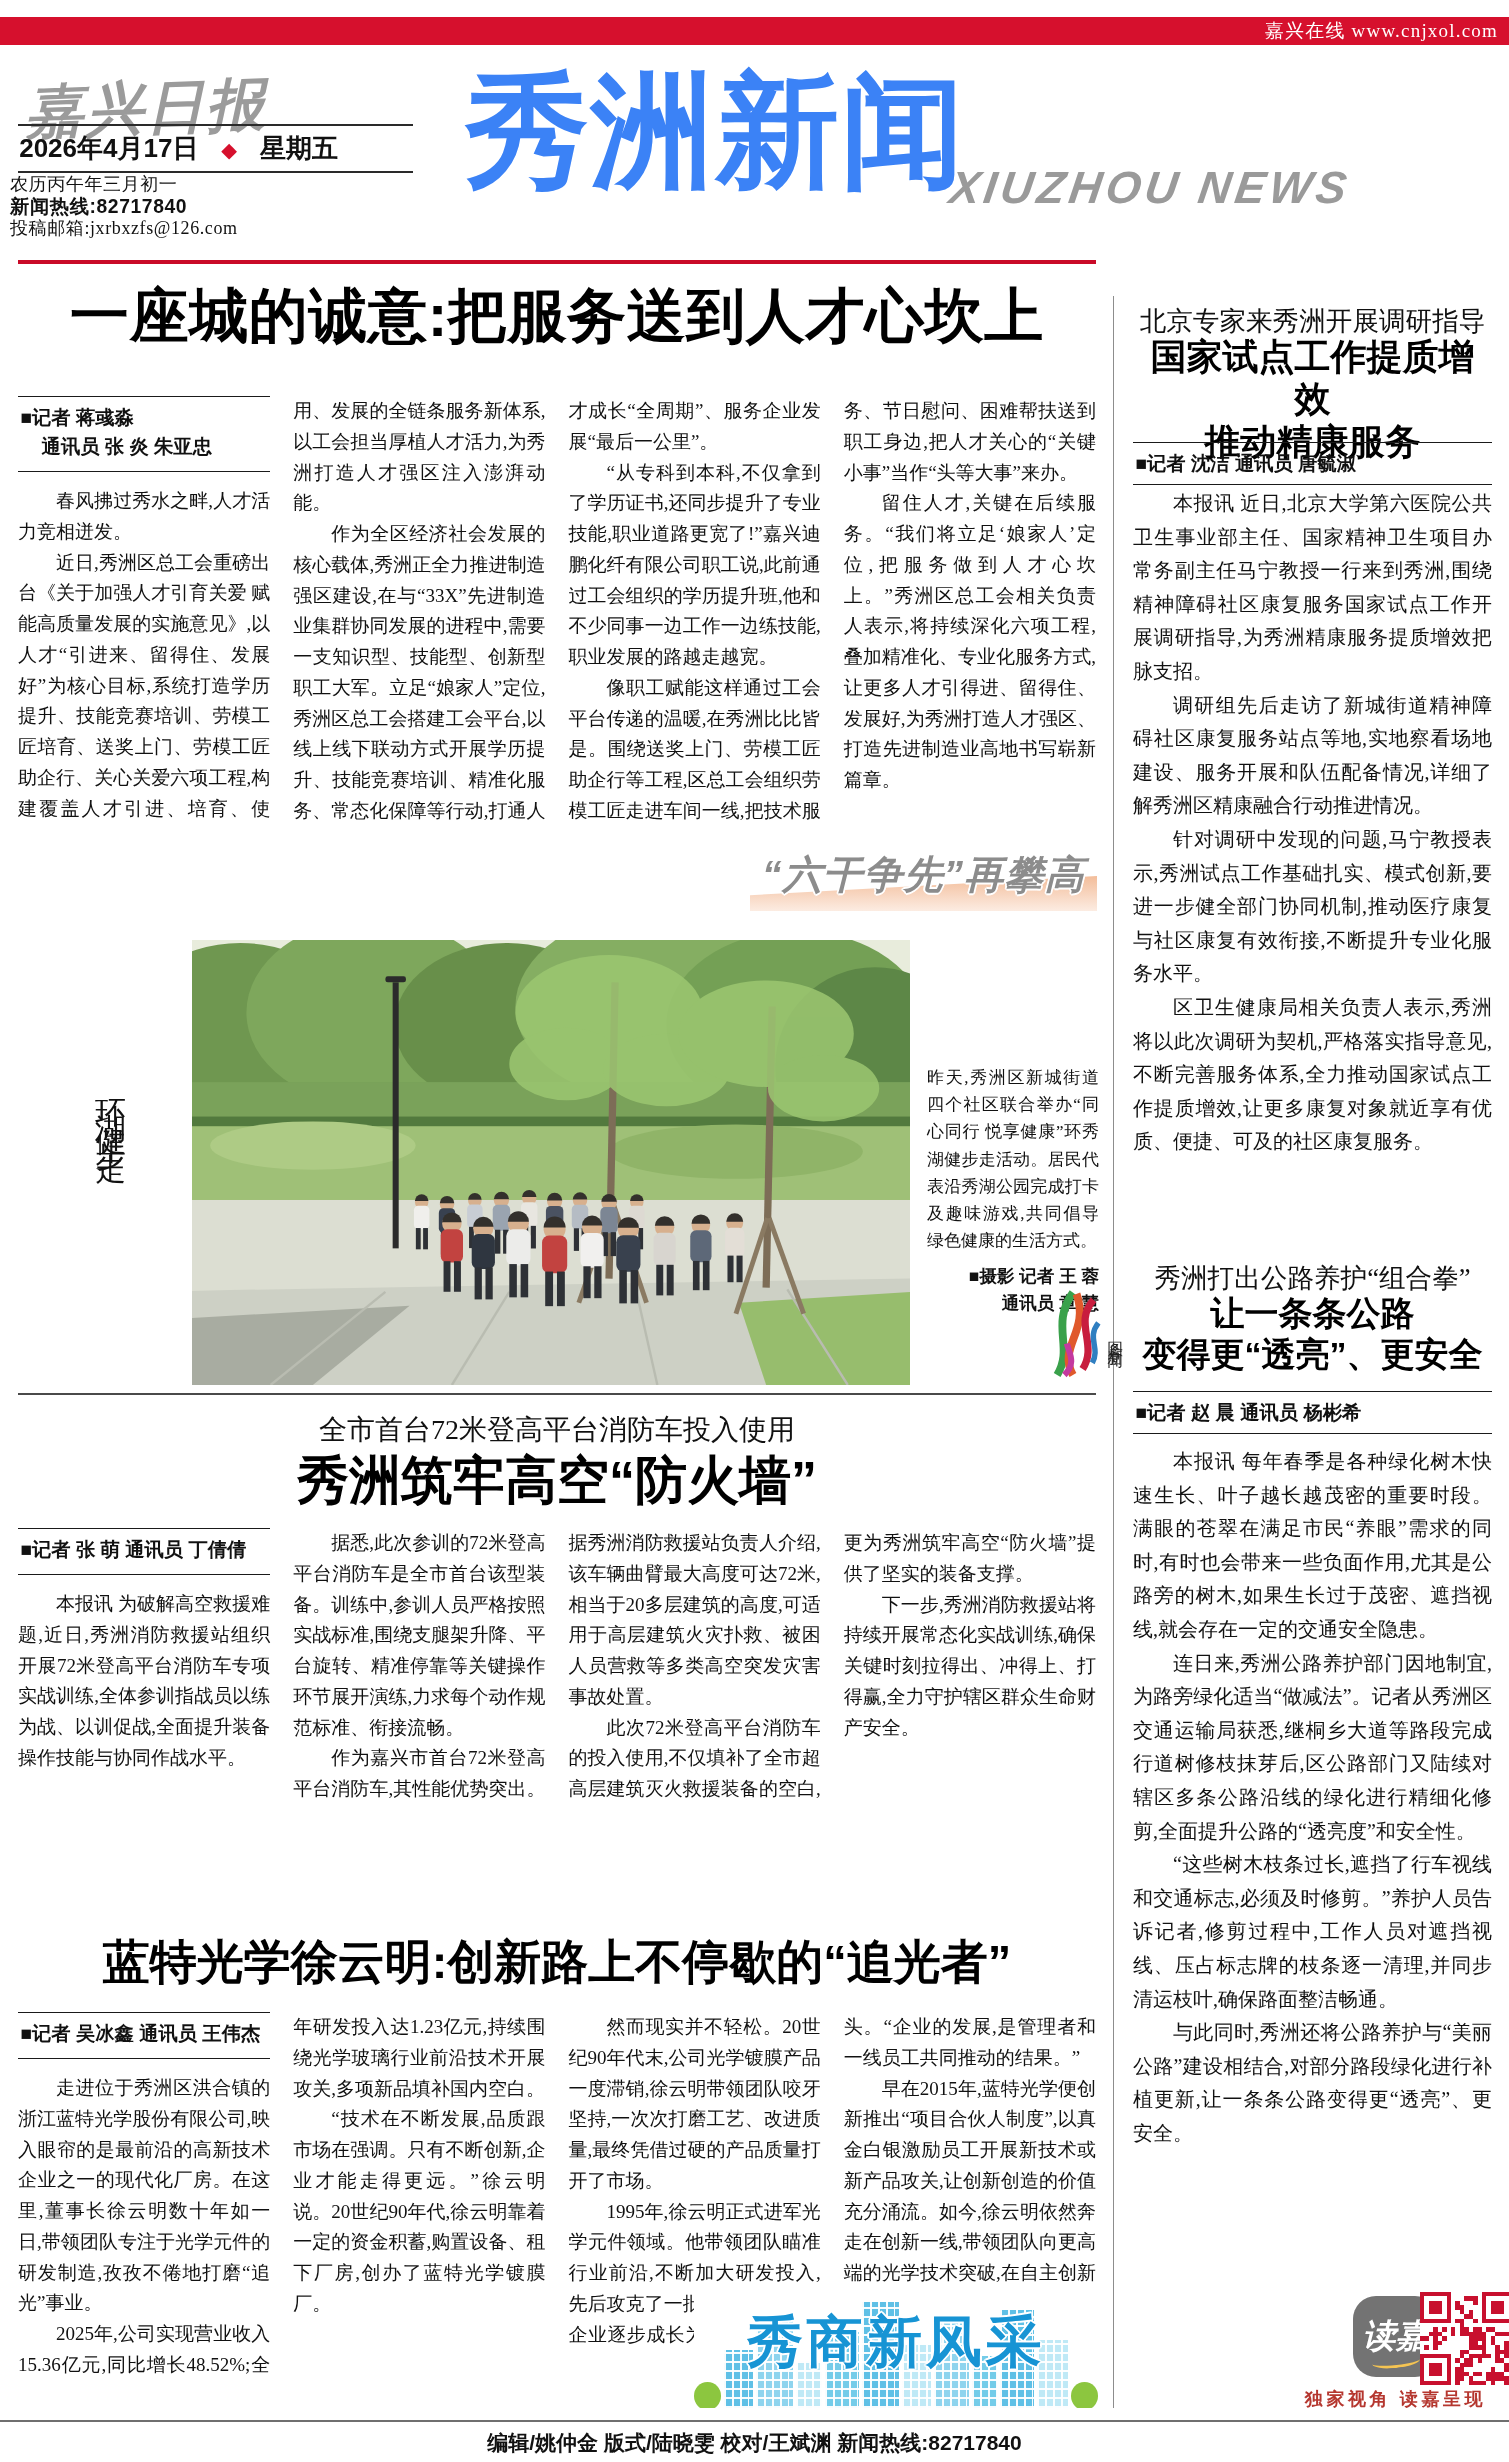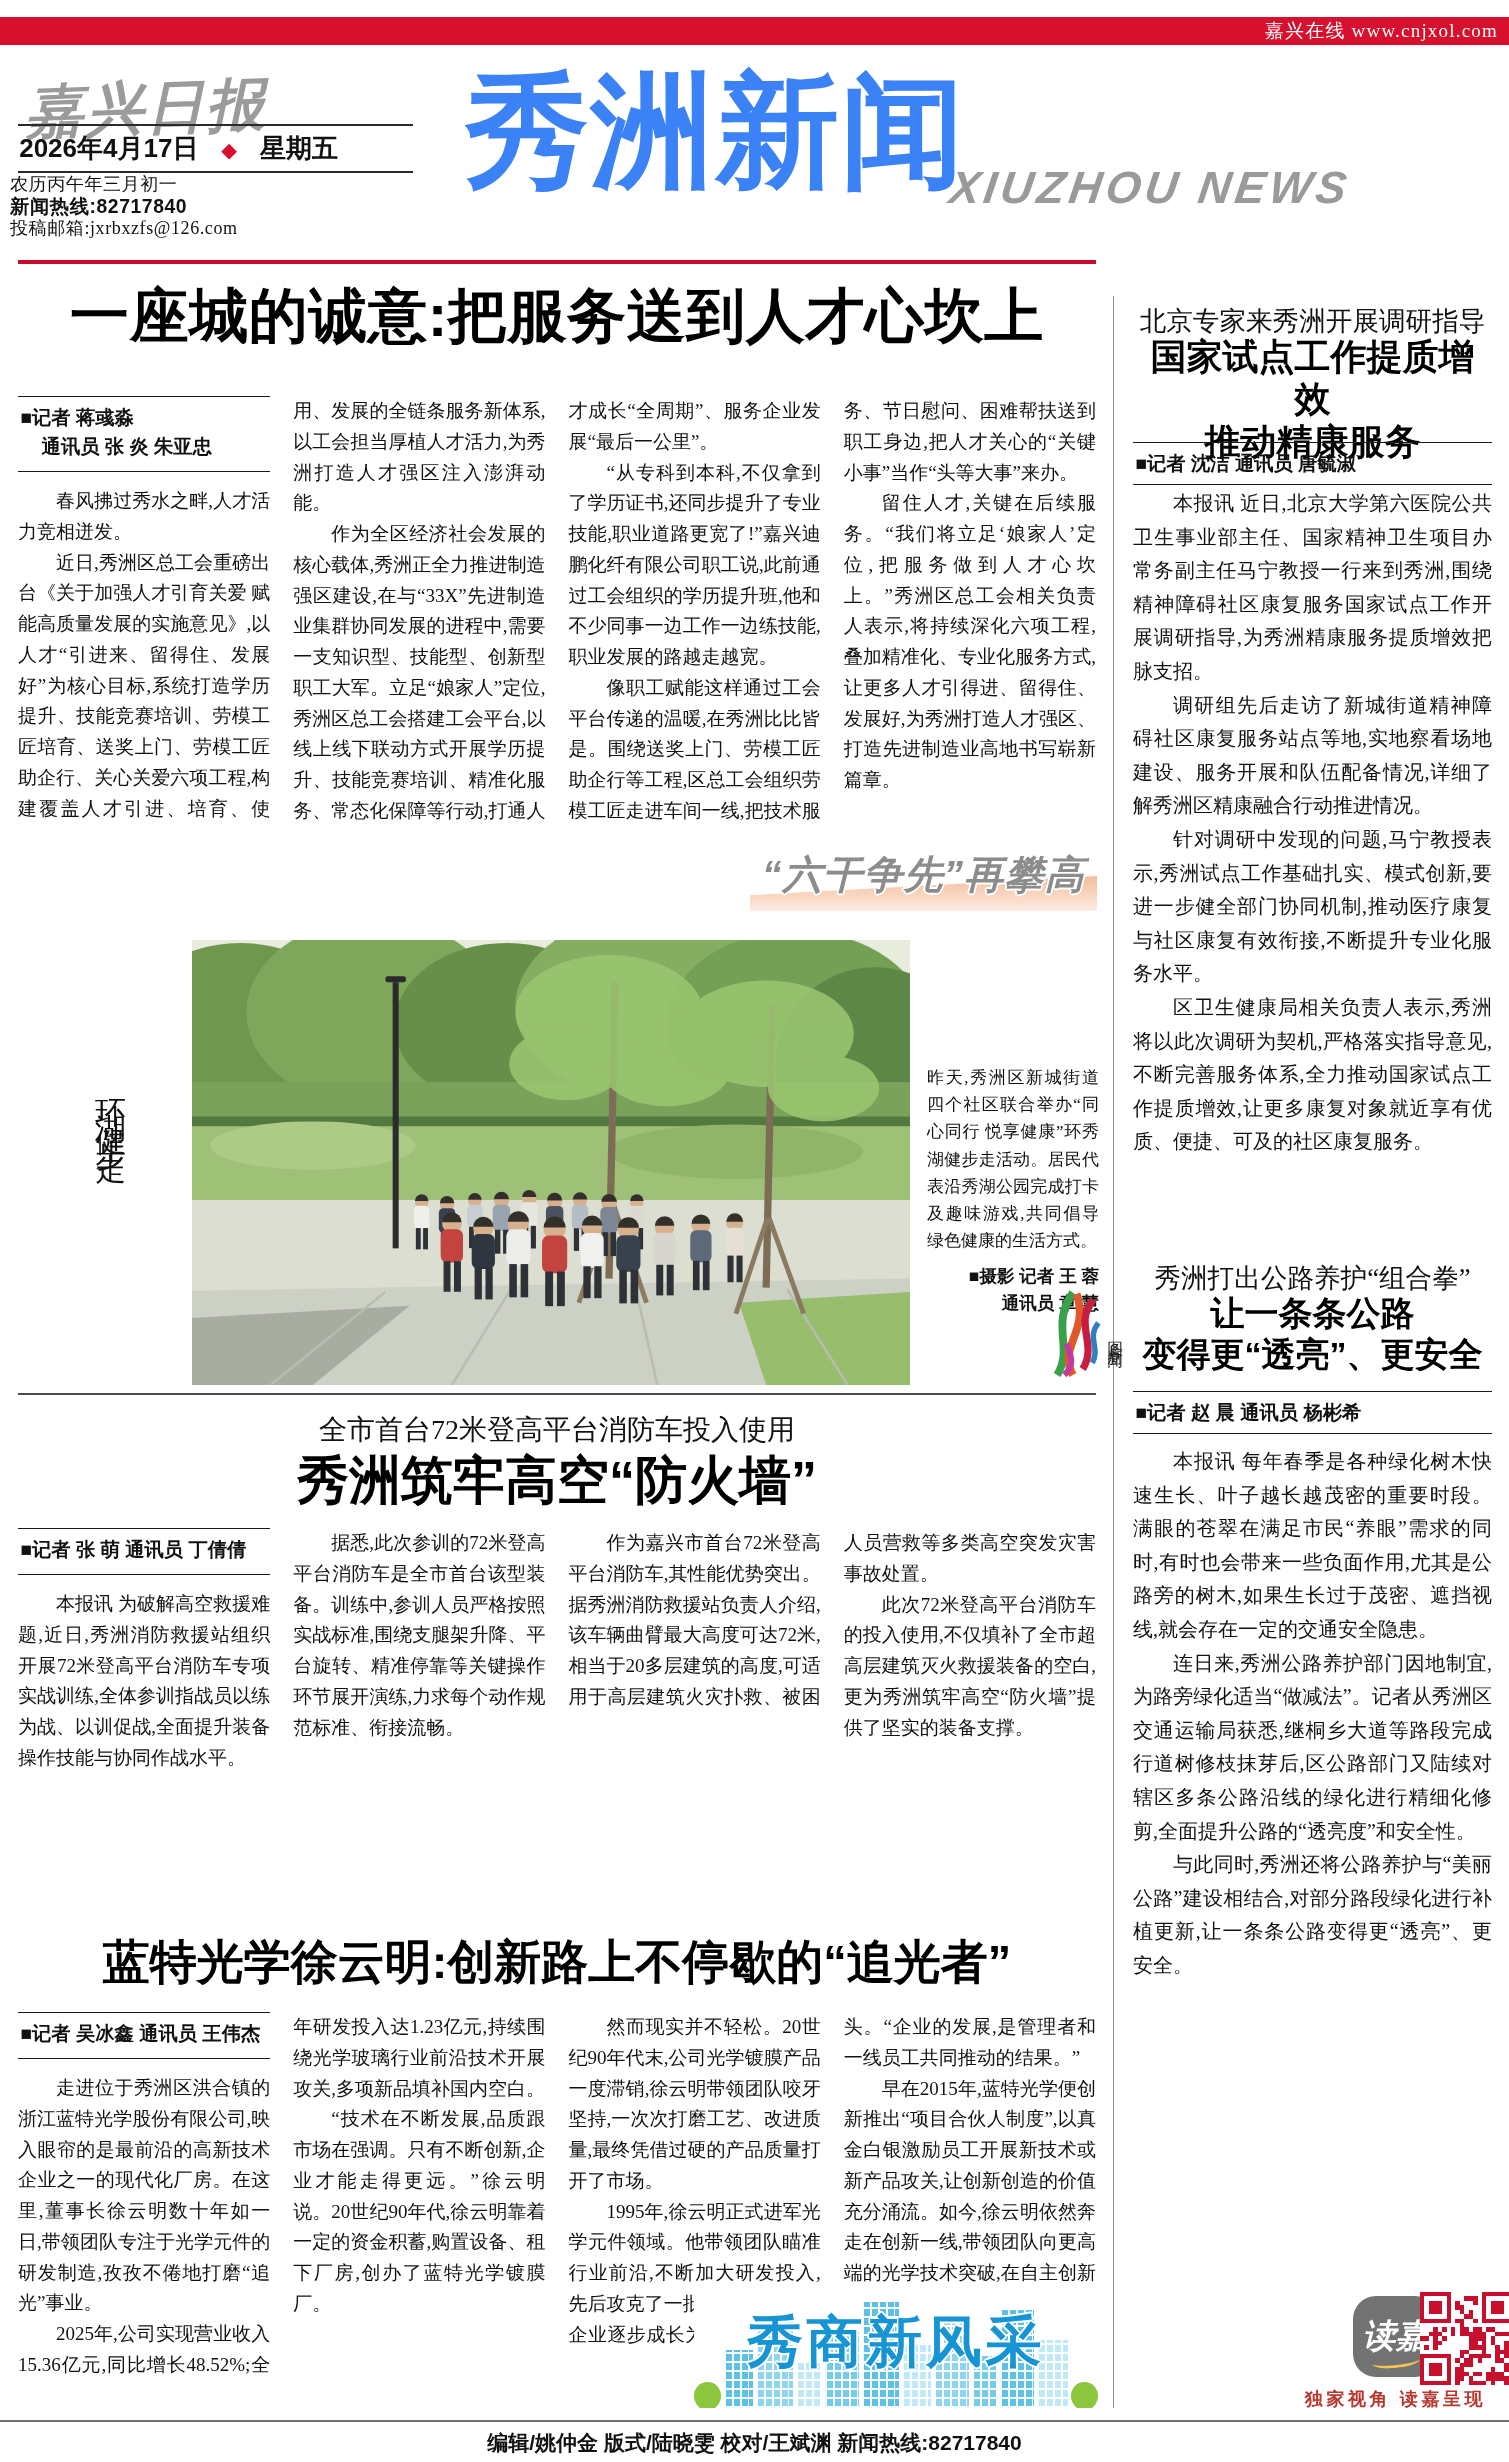--- a/index.html
+++ b/index.html
@@ -322,31 +322,33 @@
 
   <div class="abs rb-kicker kicker">秀洲打出公路养护“组合拳”</div>
   <div class="abs rb-title bigtitle hei">
     <div>让一条条公路</div>
     <div>变得更“透亮”、更安全</div>
   </div>
   <div class="abs rb-bybox bybox-r">■记者 赵 晨 通讯员 杨彬希</div>
   <div class="abs rbody" style="top:1445px;height:803px;">
     <p>本报讯 每年春季是各种绿化树木快速生长、叶子越长越茂密的重要时段。满眼的苍翠在满足市民“养眼”需求的同时,有时也会带来一些负面作用,尤其是公路旁的树木,如果生长过于茂密、遮挡视线,就会存在一定的交通安全隐患。</p>
     <p>连日来,秀洲公路养护部门因地制宜,为路旁绿化适当“做减法”。记者从秀洲区交通运输局获悉,继桐乡大道等路段完成行道树修枝抹芽后,区公路部门又陆续对辖区多条公路沿线的绿化进行精细化修剪,全面提升公路的“透亮度”和安全性。</p>
+    <p>“这些树木枝条过长,遮挡了行车视线和交通标志,必须及时修剪。”养护人员告诉记者,修剪过程中,工作人员对遮挡视线、压占标志牌的枝条逐一清理,并同步清运枝叶,确保路面整洁畅通。</p>
     <p>与此同时,秀洲还将公路养护与“美丽公路”建设相结合,对部分路段绿化进行补植更新,让一条条公路变得更“透亮”、更安全。</p>
   </div>
 
   <div class="abs fire-kicker kicker">全市首台72米登高平台消防车投入使用</div>
   <div class="abs fire-title bigtitle hei">秀洲筑牢高空“防火墙”</div>
   <div class="abs cols4" style="top:1528px;height:370px;">
     <div class="bybox">■记者 张 萌 通讯员 丁倩倩</div>
     <p>本报讯 为破解高空救援难题,近日,秀洲消防救援站组织开展72米登高平台消防车专项实战训练,全体参训指战员以练为战、以训促战,全面提升装备操作技能与协同作战水平。</p>
     <p>据悉,此次参训的72米登高平台消防车是全市首台该型装备。训练中,参训人员严格按照实战标准,围绕支腿架升降、平台旋转、精准停靠等关键操作环节展开演练,力求每个动作规范标准、衔接流畅。</p>
     <p>作为嘉兴市首台72米登高平台消防车,其性能优势突出。据秀洲消防救援站负责人介绍,该车辆曲臂最大高度可达72米,相当于20多层建筑的高度,可适用于高层建筑火灾扑救、被困人员营救等多类高空突发灾害事故处置。</p>
     <p>此次72米登高平台消防车的投入使用,不仅填补了全市超高层建筑灭火救援装备的空白,更为秀洲筑牢高空“防火墙”提供了坚实的装备支撑。</p>
+    <p>下一步,秀洲消防救援站将持续开展常态化实战训练,确保关键时刻拉得出、冲得上、打得赢,全力守护辖区群众生命财产安全。</p>
   </div>
 
   <div class="abs optics-title bigtitle hei">蓝特光学徐云明:创新路上不停歇的“追光者”</div>
   <div class="abs cols4" style="top:2012px;height:394px;">
     <div class="bybox">■记者 吴冰鑫 通讯员 王伟杰</div>
     <p>走进位于秀洲区洪合镇的浙江蓝特光学股份有限公司,映入眼帘的是最前沿的高新技术企业之一的现代化厂房。在这里,董事长徐云明数十年如一日,带领团队专注于光学元件的研发制造,孜孜不倦地打磨“追光”事业。</p>
     <p>2025年,公司实现营业收入15.36亿元,同比增长48.52%;全年研发投入达1.23亿元,持续围绕光学玻璃行业前沿技术开展攻关,多项新品填补国内空白。</p>
     <p>“技术在不断发展,品质跟市场在强调。只有不断创新,企业才能走得更远。”徐云明说。20世纪90年代,徐云明靠着一定的资金积蓄,购置设备、租下厂房,创办了蓝特光学镀膜厂。</p>
     <p>然而现实并不轻松。20世纪90年代末,公司光学镀膜产品一度滞销,徐云明带领团队咬牙坚持,一次次打磨工艺、改进质量,最终凭借过硬的产品质量打开了市场。</p>
     <p>1995年,徐云明正式进军光学元件领域。他带领团队瞄准行业前沿,不断加大研发投入,先后攻克了一批关键技术难题,企业逐步成长为细分领域的龙头。“企业的发展,是管理者和一线员工共同推动的结果。”</p>

